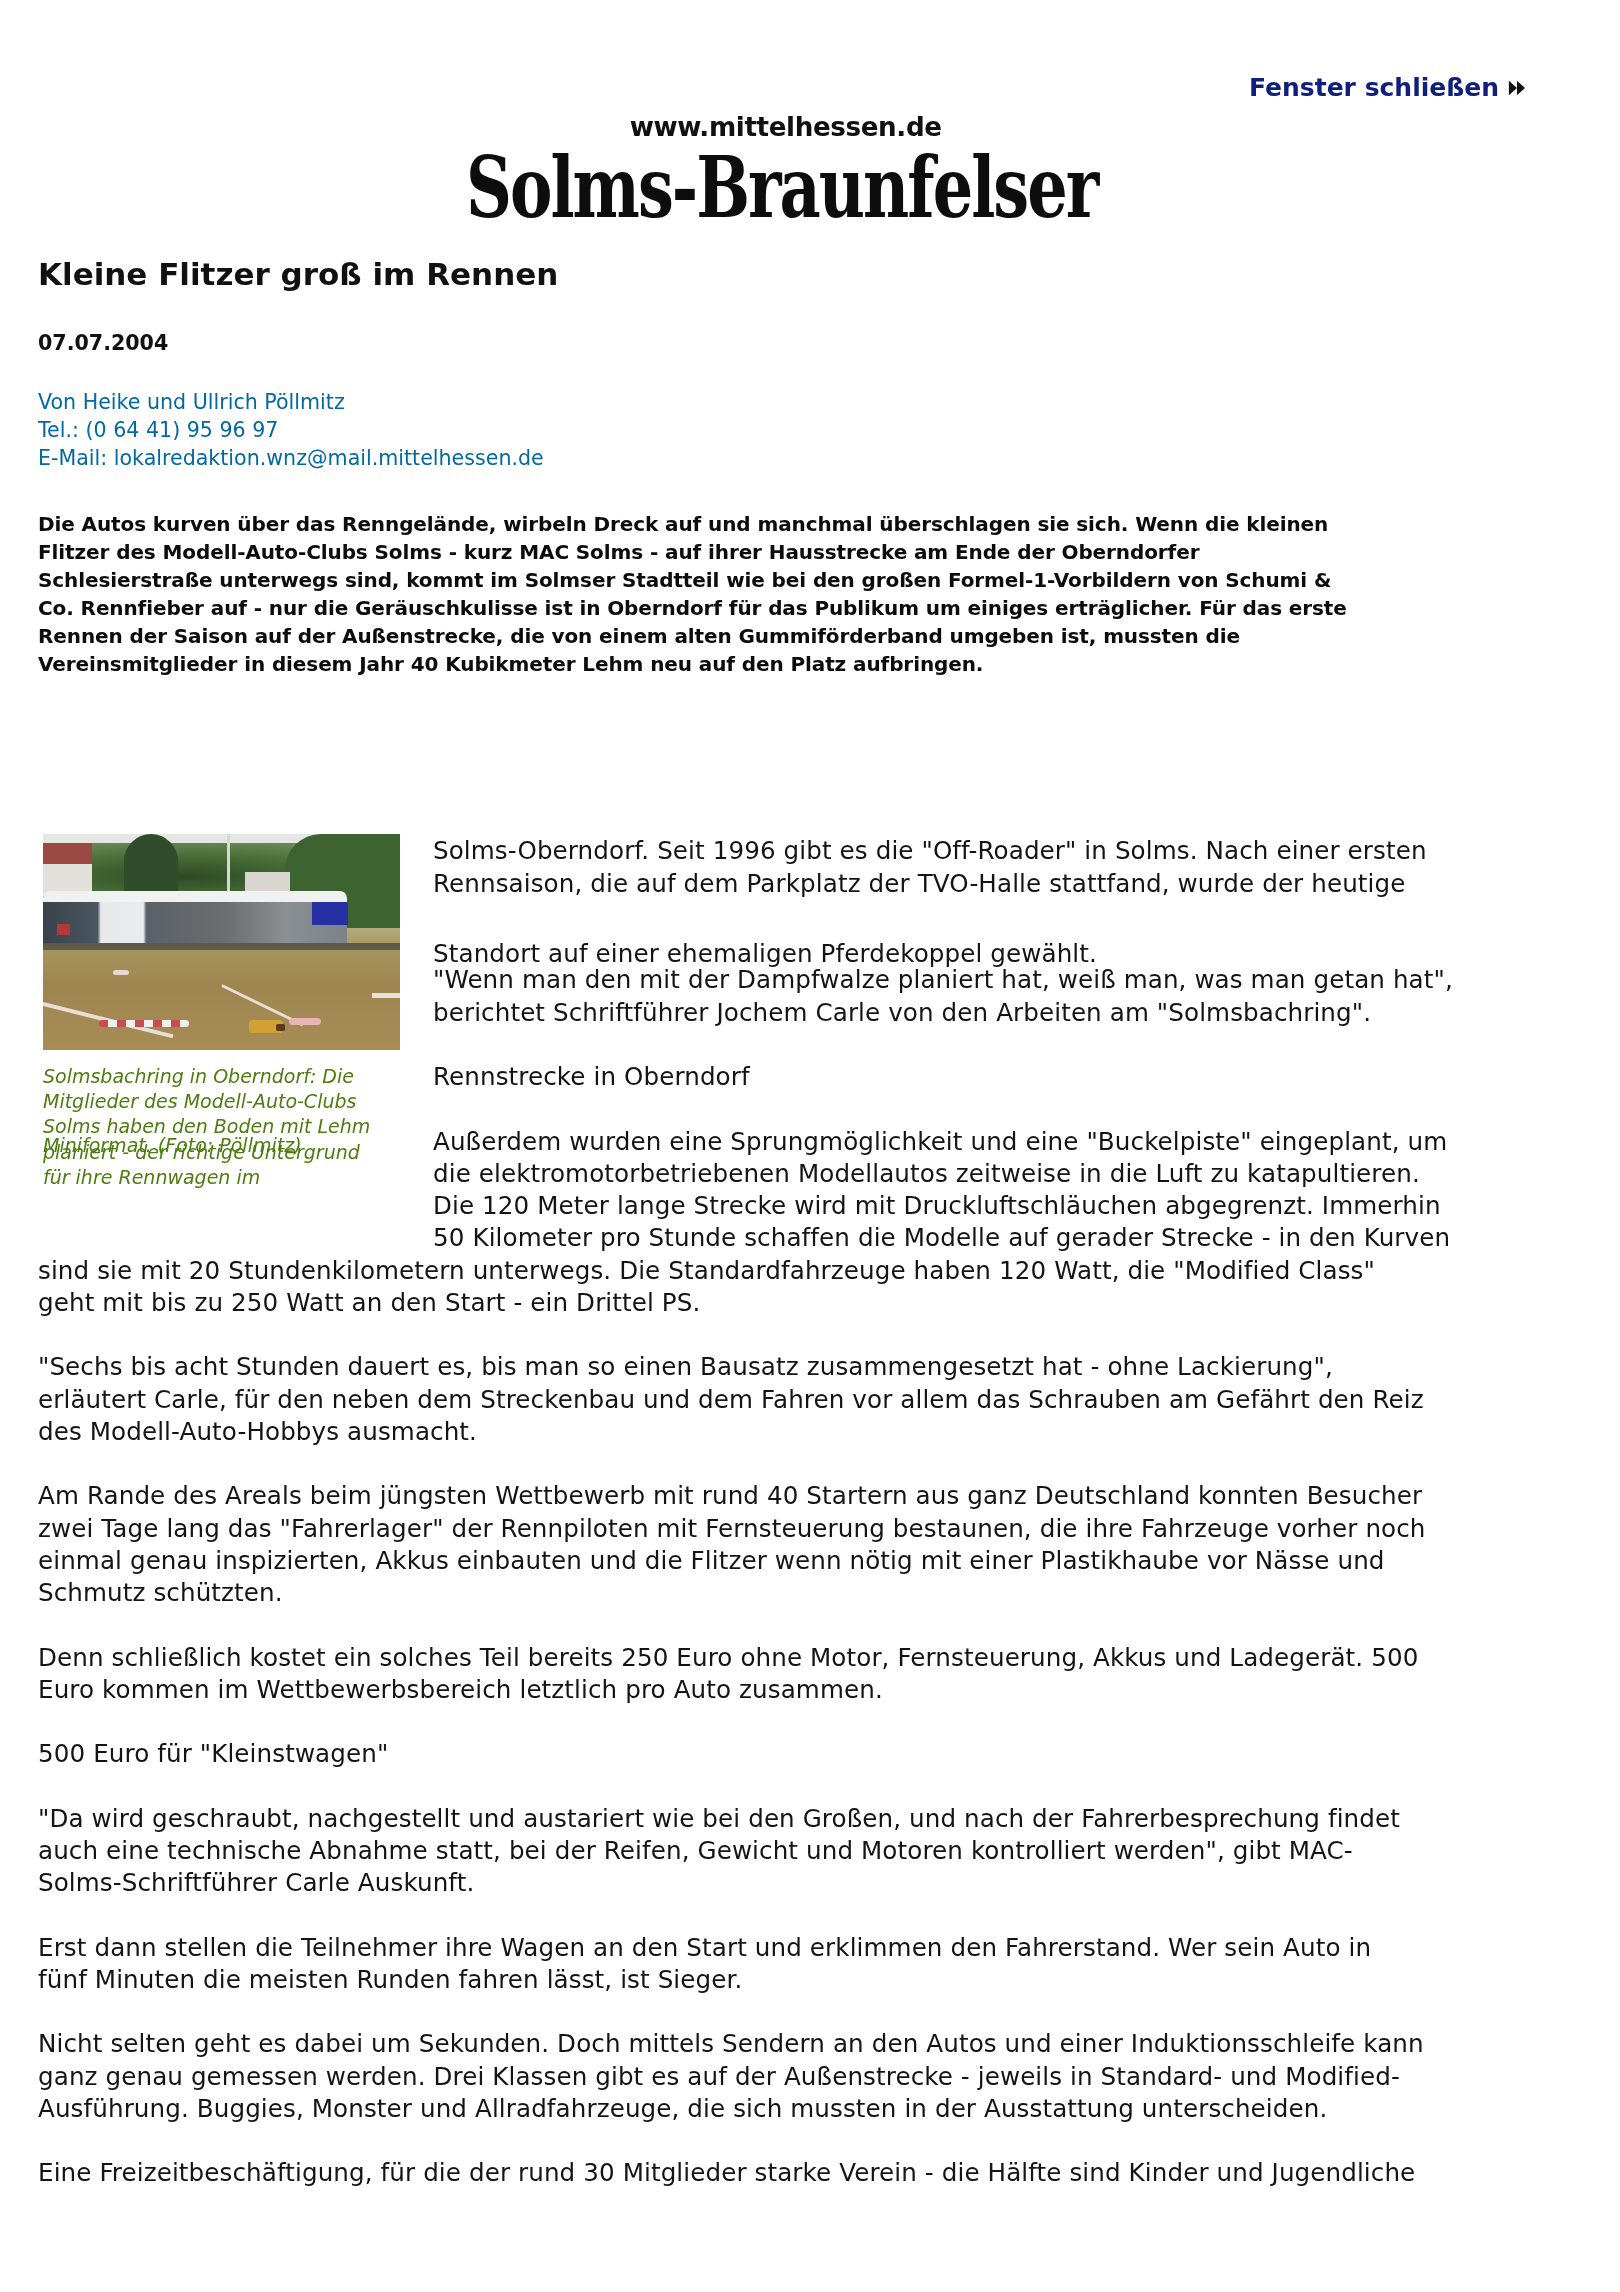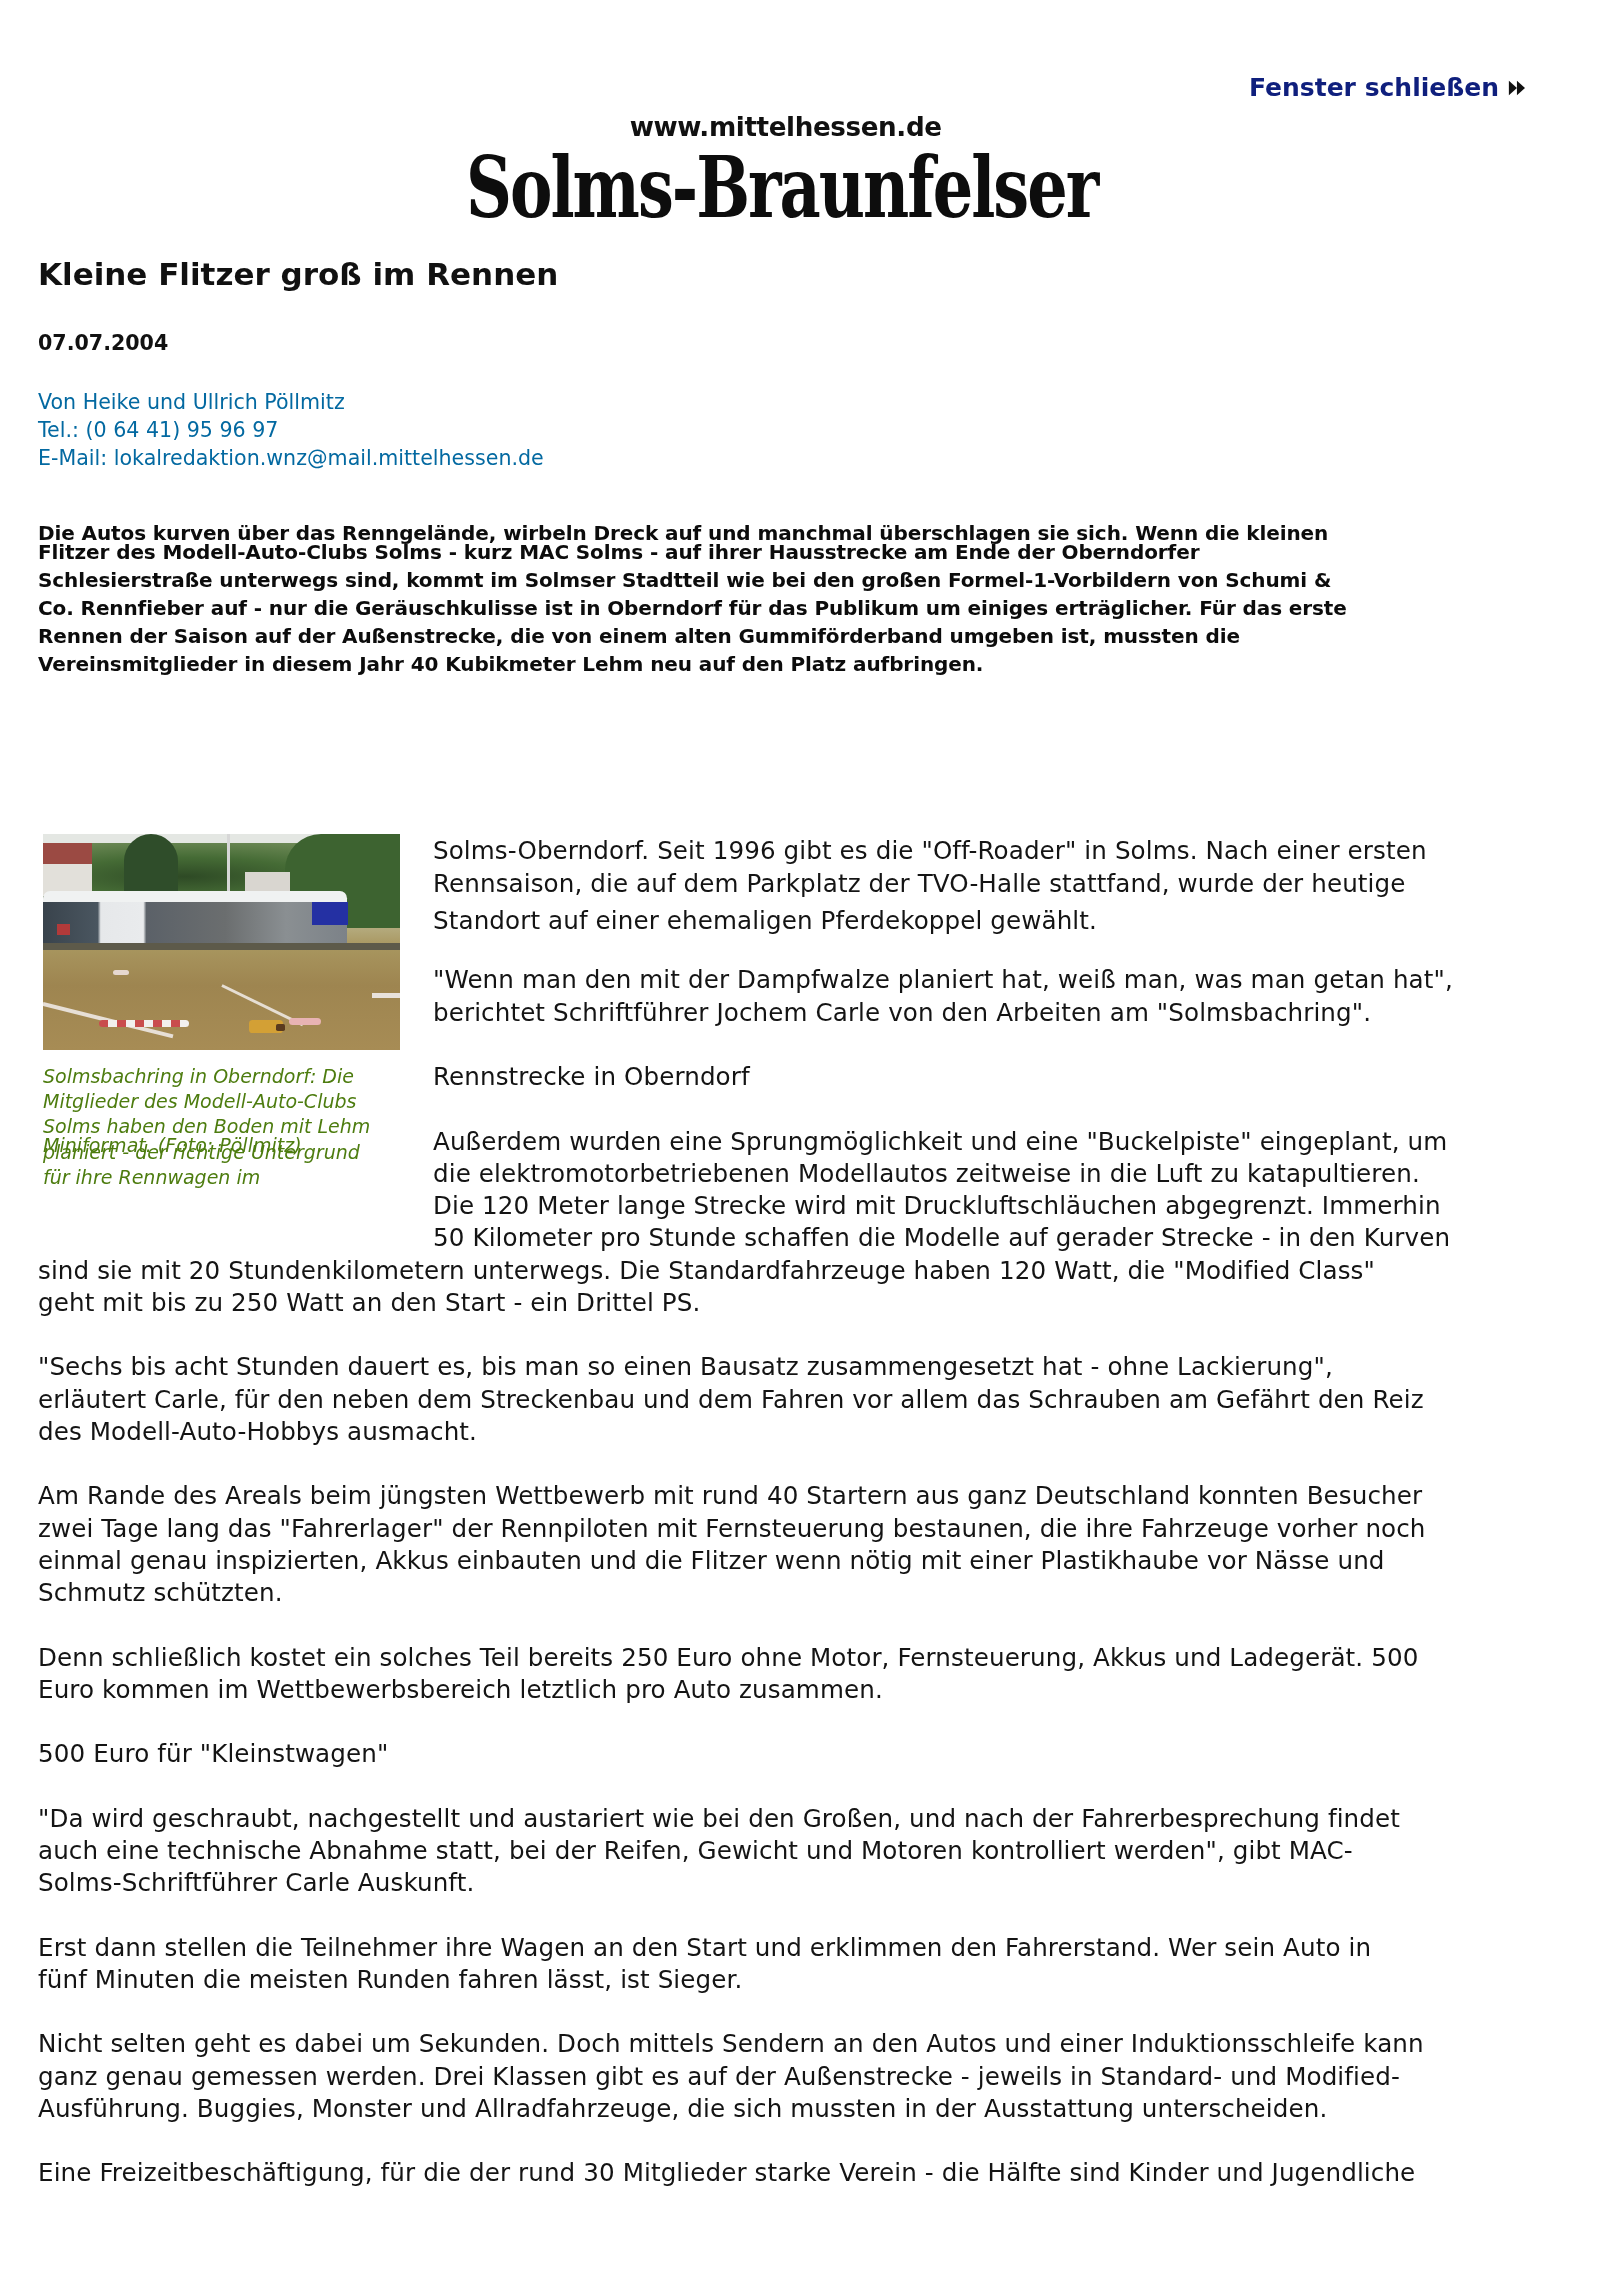--- a/index.html
+++ b/index.html
@@ -66,21 +66,21 @@
 <div id="site-url" class="abs">www.mittelhessen.de</div>
 <div id="logo" class="abs">Solms-Braunfelser</div>
 
 <div id="article-title" class="abs">Kleine Flitzer groß im Rennen</div>
 <div id="article-date" class="abs">07.07.2004</div>
 <div class="abs byline" style="top:390px">Von Heike und Ullrich Pöllmitz</div>
 <div class="abs byline" style="top:418px">Tel.: (0 64 41) 95 96 97</div>
 <div class="abs byline" style="top:446px">E-Mail: lokalredaktion.wnz@mail.mittelhessen.de</div>
 
 <div id="lead">
-    <div class="abs lead-line" style="top: 512px; margin-top: 9px;">Die Autos kurven über das Renngelände, wirbeln Dreck auf und manchmal überschlagen sie sich. Wenn die kleinen</div>
+    <div class="abs lead-line" style="top: 512px;">Die Autos kurven über das Renngelände, wirbeln Dreck auf und manchmal überschlagen sie sich. Wenn die kleinen</div>
     <div class="abs lead-line" style="top: 540px; text-align: center;">Flitzer des Modell-Auto-Clubs Solms - kurz MAC Solms - auf ihrer Hausstrecke am Ende der Oberndorfer</div>
     <div class="abs lead-line" style="top: 568px;">Schlesierstraße unterwegs sind, kommt im Solmser Stadtteil wie bei den großen Formel-1-Vorbildern von Schumi &amp;</div>
     <div class="abs lead-line" style="top: 596px;">Co. Rennfieber auf - nur die Geräuschkulisse ist in Oberndorf für das Publikum um einiges erträglicher. Für das erste</div>
     <div class="abs lead-line" style="top: 624px;">Rennen der Saison auf der Außenstrecke, die von einem alten Gummiförderband umgeben ist, mussten die</div>
     <div class="abs lead-line" style="top: 652px;">Vereinsmitglieder in diesem Jahr 40 Kubikmeter Lehm neu auf den Platz aufbringen.</div>
   </div>
 
 <div id="photo" class="abs" role="img" aria-label="Modellauto-Rennstrecke mit Zelten">
 
   <div class="ph" style="left:0;top:0;width:357px;height:27px;background:#e4e7e3"></div>
@@ -116,21 +116,21 @@
     <div class="abs caption-line" style="top: 1090px;">Mitglieder des Modell-Auto-Clubs</div>
     <div class="abs caption-line" style="top: 1115px;">Solms haben den Boden mit Lehm</div>
     <div class="abs caption-line" style="top: 1141px;">planiert - der richtige Untergrund</div>
     <div class="abs caption-line" style="top: 1166px;">für ihre Rennwagen im</div>
     <div class="abs caption-line" style="top: 1134px;">Miniformat. (Foto: Pöllmitz)</div>
   </div>
 
 <div id="body">
     <div class="abs body-line wrap-x" style="top: 836px;">Solms-Oberndorf. Seit 1996 gibt es die "Off-Roader" in Solms. Nach einer ersten</div>
     <div class="abs body-line wrap-x" style="top: 869px;">Rennsaison, die auf dem Parkplatz der TVO-Halle stattfand, wurde der heutige</div>
-    <div class="abs body-line wrap-x" style="top: 906px; text-align: center;">Standort auf einer ehemaligen Pferdekoppel gewählt.</div>
+    <div class="abs body-line wrap-x" style="top: 939px; text-align: center;">Standort auf einer ehemaligen Pferdekoppel gewählt.</div>
     <div class="abs body-line wrap-x" style="top: 965px;">"Wenn man den mit der Dampfwalze planiert hat, weiß man, was man getan hat",</div>
     <div class="abs body-line wrap-x" style="top: 998px;">berichtet Schriftführer Jochem Carle von den Arbeiten am "Solmsbachring".</div>
     <div class="abs body-line wrap-x" style="top: 1062px;">Rennstrecke in Oberndorf</div>
     <div class="abs body-line wrap-x" style="top: 1127px;">Außerdem wurden eine Sprungmöglichkeit und eine "Buckelpiste" eingeplant, um</div>
     <div class="abs body-line wrap-x" style="top: 1159px;">die elektromotorbetriebenen Modellautos zeitweise in die Luft zu katapultieren.</div>
     <div class="abs body-line wrap-x" style="top: 1191px;">Die 120 Meter lange Strecke wird mit Druckluftschläuchen abgegrenzt. Immerhin</div>
     <div class="abs body-line wrap-x" style="top: 1223px;">50 Kilometer pro Stunde schaffen die Modelle auf gerader Strecke - in den Kurven</div>
     <div class="abs body-line full-x" style="top: 1256px;">sind sie mit 20 Stundenkilometern unterwegs. Die Standardfahrzeuge haben 120 Watt, die "Modified Class"</div>
     <div class="abs body-line full-x" style="top: 1288px;">geht mit bis zu 250 Watt an den Start - ein Drittel PS.</div>
     <div class="abs body-line full-x" style="top: 1352px;">"Sechs bis acht Stunden dauert es, bis man so einen Bausatz zusammengesetzt hat - ohne Lackierung",</div>

